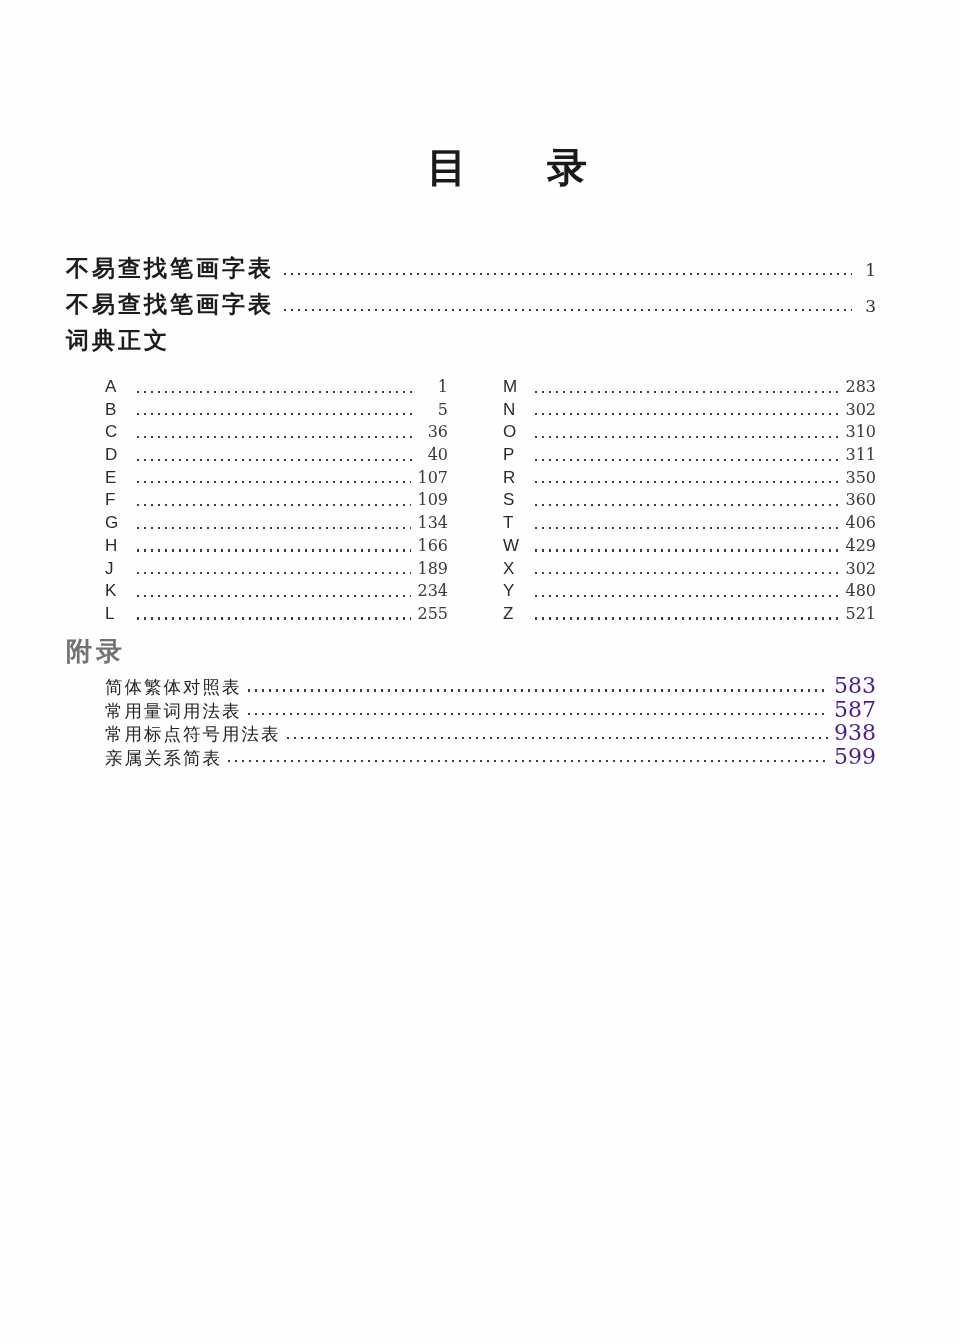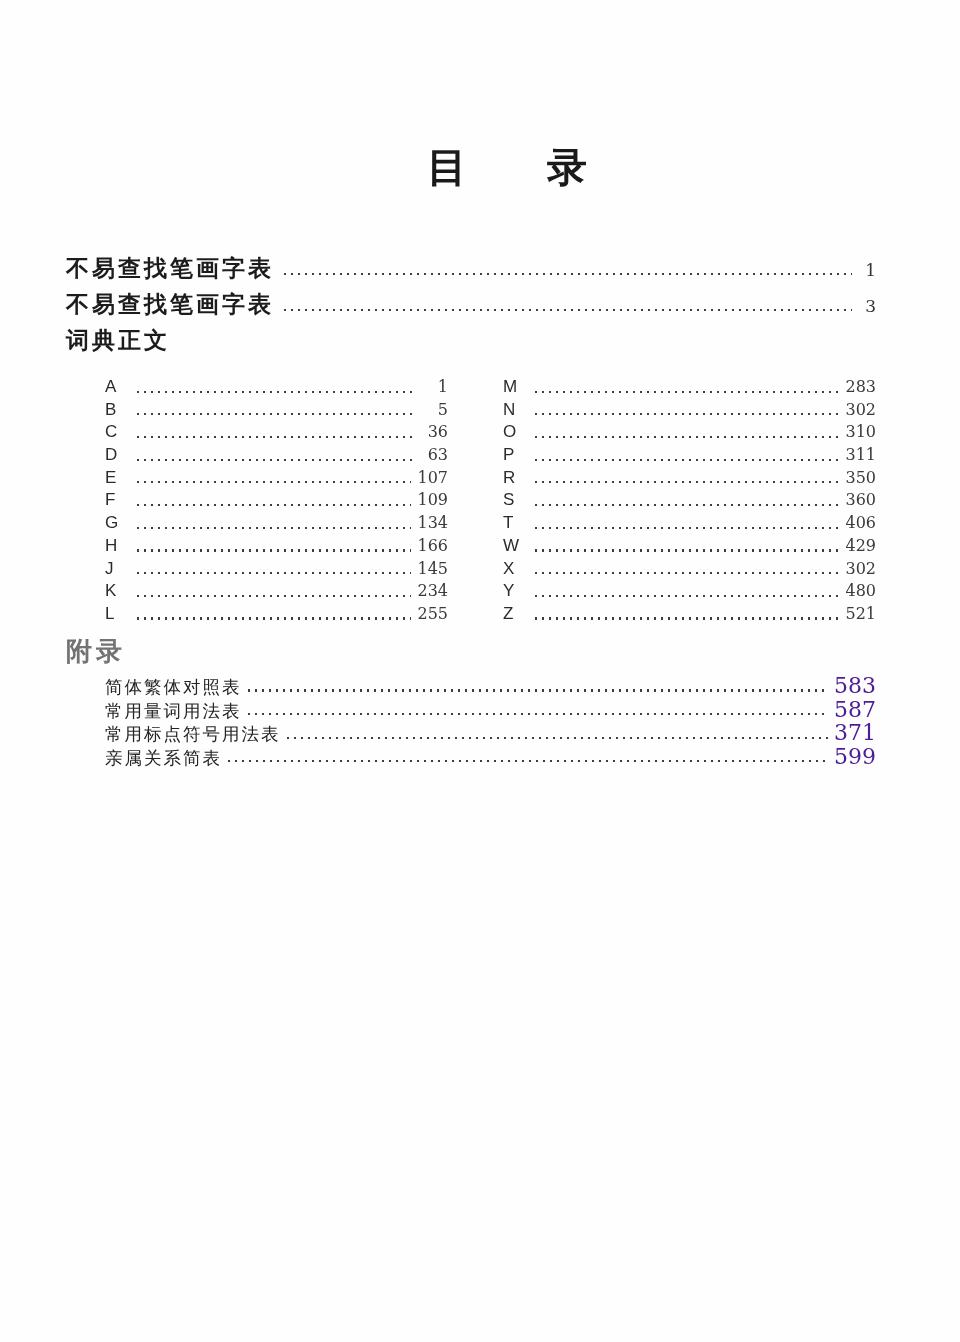--- a/index.html
+++ b/index.html
@@ -114,21 +114,21 @@
         <span class="pagenum">5</span>
       </div>
       <div class="letter-row">
         <span class="letter">C</span>
         <span class="dots"></span>
         <span class="pagenum">36</span>
       </div>
       <div class="letter-row">
         <span class="letter">D</span>
         <span class="dots"></span>
-        <span class="pagenum">63</span>
+        <span class="pagenum">40</span>
       </div>
       <div class="letter-row">
         <span class="letter">E</span>
         <span class="dots"></span>
         <span class="pagenum">107</span>
       </div>
       <div class="letter-row">
         <span class="letter">F</span>
         <span class="dots"></span>
         <span class="pagenum">109</span>
@@ -139,21 +139,21 @@
         <span class="pagenum">134</span>
       </div>
       <div class="letter-row">
         <span class="letter">H</span>
         <span class="dots"></span>
         <span class="pagenum">166</span>
       </div>
       <div class="letter-row">
         <span class="letter">J</span>
         <span class="dots"></span>
-        <span class="pagenum">145</span>
+        <span class="pagenum">189</span>
       </div>
       <div class="letter-row">
         <span class="letter">K</span>
         <span class="dots"></span>
         <span class="pagenum">234</span>
       </div>
       <div class="letter-row">
         <span class="letter">L</span>
         <span class="dots"></span>
         <span class="pagenum">255</span>
@@ -227,21 +227,21 @@
       <span class="pagenum">583</span>
     </div>
     <div class="appendix-row">
       <span class="label">常用量词用法表</span>
       <span class="dots"></span>
       <span class="pagenum">587</span>
     </div>
     <div class="appendix-row">
       <span class="label">常用标点符号用法表</span>
       <span class="dots"></span>
-      <span class="pagenum">371</span>
+      <span class="pagenum">938</span>
     </div>
     <div class="appendix-row">
       <span class="label">亲属关系简表</span>
       <span class="dots"></span>
       <span class="pagenum">599</span>
     </div>
   </div>
 
 </div>
 

